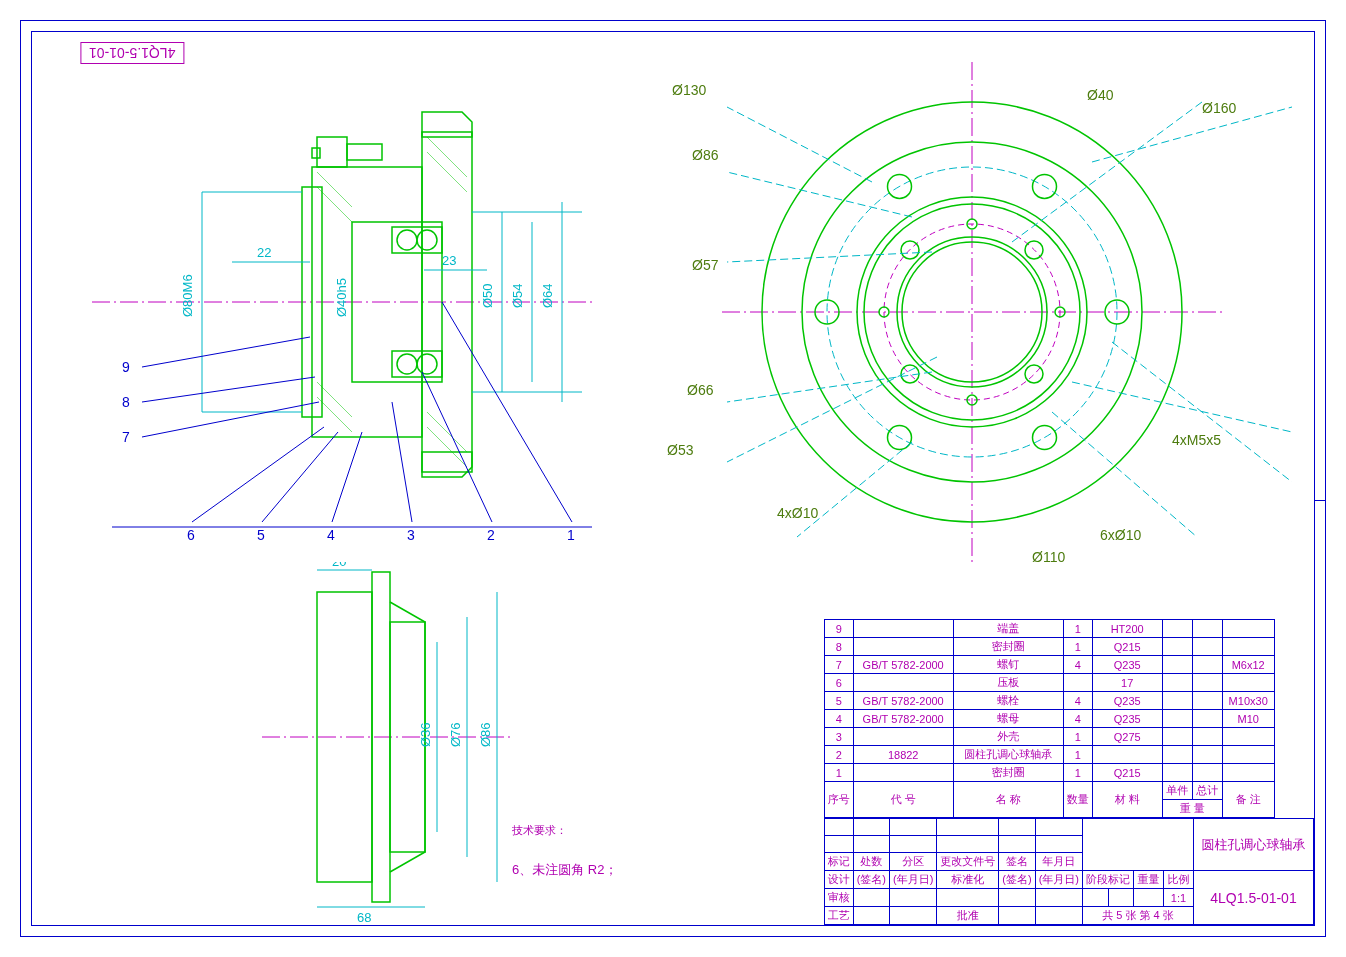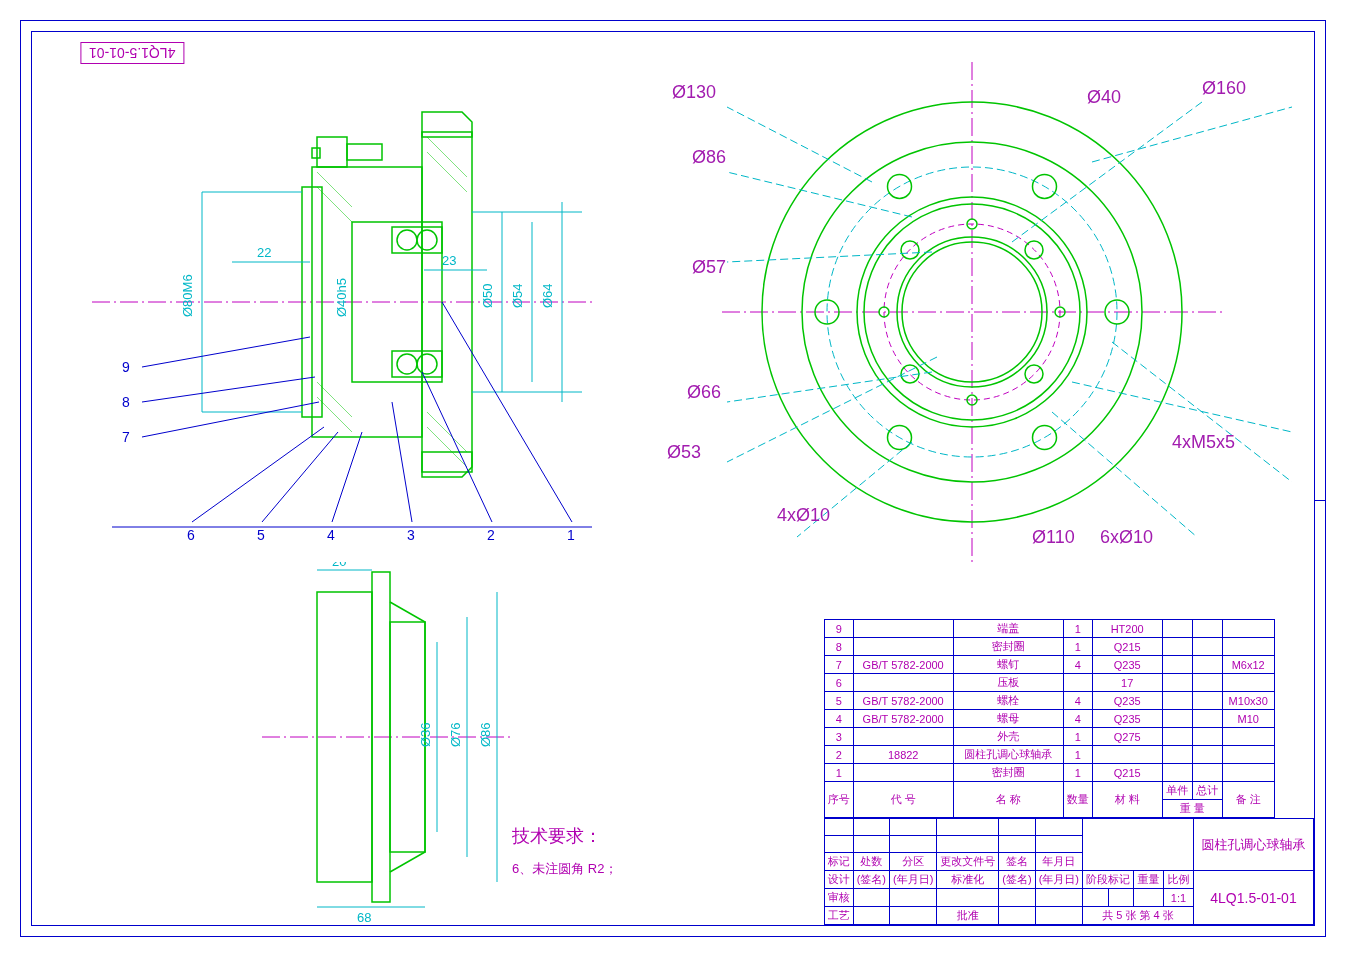--- a/index.html
+++ b/index.html
@@ -58,25 +58,25 @@
     vertical-align:middle;
     white-space:nowrap;
   }
   .req {
     position:absolute;
     left:480px; top:790px;
     font-size:13px;
     color:#b000b0;
     line-height:1.6;
   }
-  .req h4 { font-size:18px; margin-bottom:8px; font-weight:normal;}
+  .req h4 { font-size:11px; margin-bottom:20px; font-weight:normal;}
   .annot {
     position:absolute;
-    font-size:18px;
-    color:#a21caf;
+    font-size:14px;
+    color:#4d7c0f;
   }
 </style>
 </head>
 <body>
 
 <div class="sheet">
  <div class="inner">
   <div class="rot-label">4LQ1.5-01-01</div>
 
   <svg style="position:absolute;left:60px;top:40px" width="520" height="480">
@@ -226,25 +226,25 @@
       </g>
     </g>
   </svg>
 
   <div class="annot" style="left:640px;top:50px">Ø130</div>
   <div class="annot" style="left:660px;top:115px">Ø86</div>
   <div class="annot" style="left:660px;top:225px">Ø57</div>
   <div class="annot" style="left:655px;top:350px">Ø66</div>
   <div class="annot" style="left:635px;top:410px">Ø53</div>
   <div class="annot" style="left:745px;top:473px">4xØ10</div>
-  <div class="annot" style="left:1000px;top:495px">Ø110</div>
+  <div class="annot" style="left:1000px;top:517px">Ø110</div>
   <div class="annot" style="left:1068px;top:495px">6xØ10</div>
   <div class="annot" style="left:1140px;top:400px">4xM5x5</div>
   <div class="annot" style="left:1055px;top:55px">Ø40</div>
-  <div class="annot" style="left:1170px;top:46px">Ø160</div>
+  <div class="annot" style="left:1170px;top:68px">Ø160</div>
 
   <div class="req">
     <h4>技术要求：</h4>
     <div>6、未注圆角  R2；</div>
   </div>
 
   <div class="tblock">
 
     <table>
       <tbody id="bom-body">

